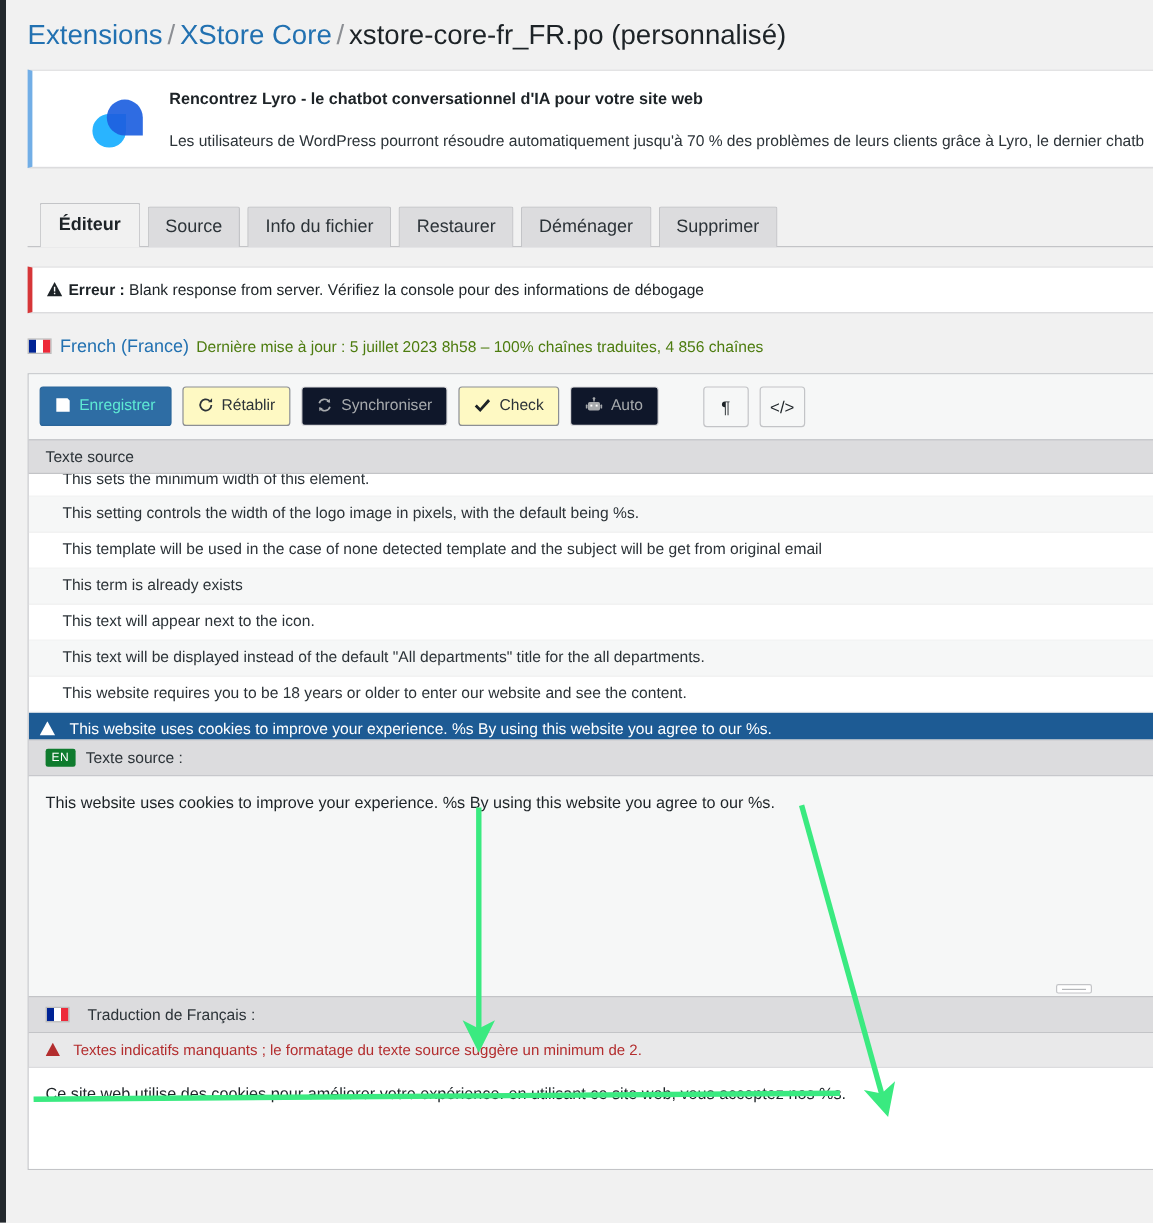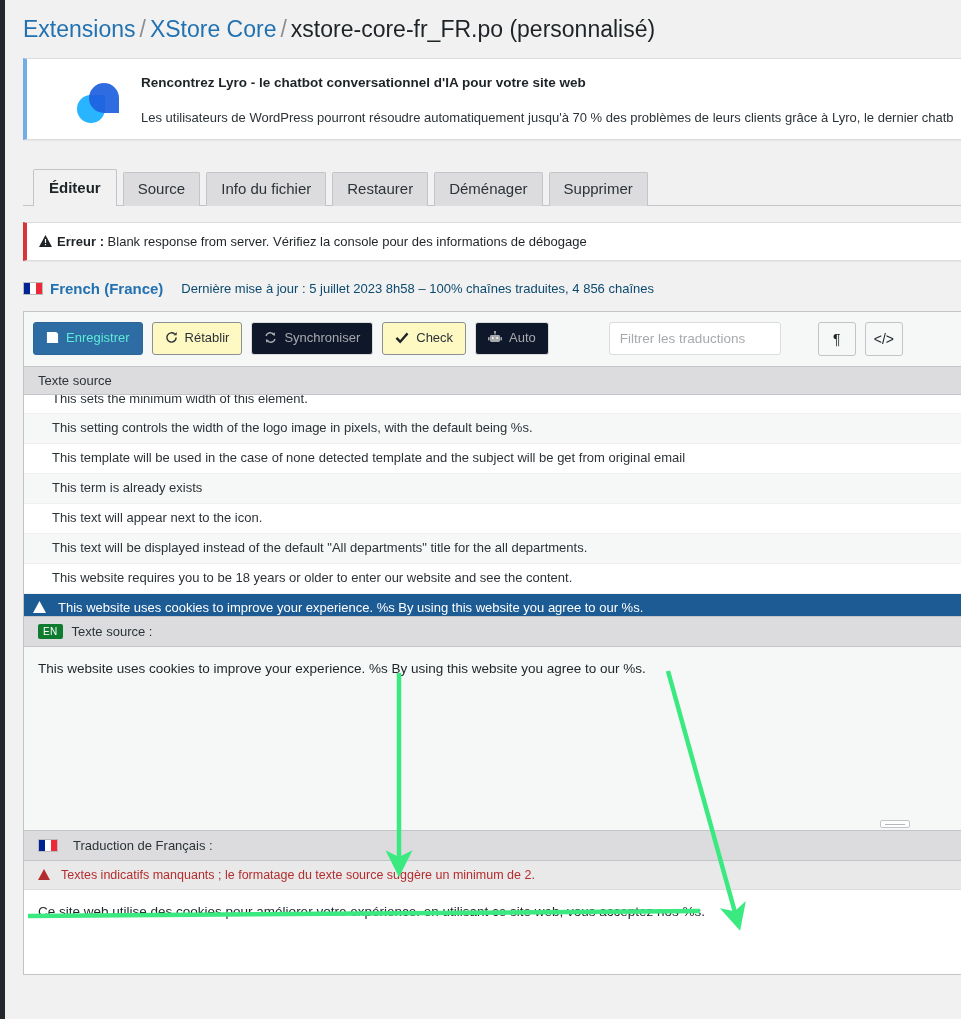--- a/index.html
+++ b/index.html
@@ -108,22 +108,22 @@
   
   .lang-line {
     margin: 19px 0 0 18px; width: 943px; font-size: 13px; color: #1d2327;
     display: flex; align-items: center; white-space: nowrap;
   }
   .flag-fr {
     display:inline-block; width: 20px; height: 13px; margin-right: 7px;
     background: linear-gradient(to right, #002395 0 33.33%, #ffffff 33.33% 66.66%, #ed2939 66.66% 100%);
     border: 1px solid #bbb;
   }
-  .lang-name { color:#2271b1; font-weight: bold; font-size: 15px; margin-right: 18px; text-align: right;}
-  .lang-meta { color: #0c4a6e; font-size: 13px; }
+  .lang-name { color:#2271b1; font-weight: normal; font-size: 15px; margin-right: 6px; text-align: right;}
+  .lang-meta { color: #4d7c0f; font-size: 13px; }
 
   
   .panel {
     margin: 14px 0 0 18px; width: 943px;
     border: 1px solid #c3c4c7; background: #f6f7f7;
   }
   .toolbar {
     display: flex; align-items: center; padding: 10px 9px;
     background: #f6f7f7; gap: 9px;
   }
@@ -308,21 +308,20 @@
                 <circle cx="7" cy="1" r="1.1" fill="#a7aaad"></circle>
                 <rect x="0" y="6" width="1.6" height="3.4" rx=".7" fill="#a7aaad"></rect>
                 <rect x="12.4" y="6" width="1.6" height="3.4" rx=".7" fill="#a7aaad"></rect>
                 <rect x="4" y="6.2" width="1.6" height="1.6" fill="#fff"></rect>
                 <rect x="8.4" y="6.2" width="1.6" height="1.6" fill="#fff"></rect>
               </svg>
           </span>
           <span>Auto</span>
         </div>
 
-        <input class="filter-input" type="text" value="" placeholder="Filtrer les traductions" style="">
 
         <div class="icon-btn sp">
           <span>¶</span>
         </div>
         <div class="icon-btn">
           <span>&lt;/&gt;</span>
         </div>
       </div>
 
       <div class="tbl-head">Texte source</div>

